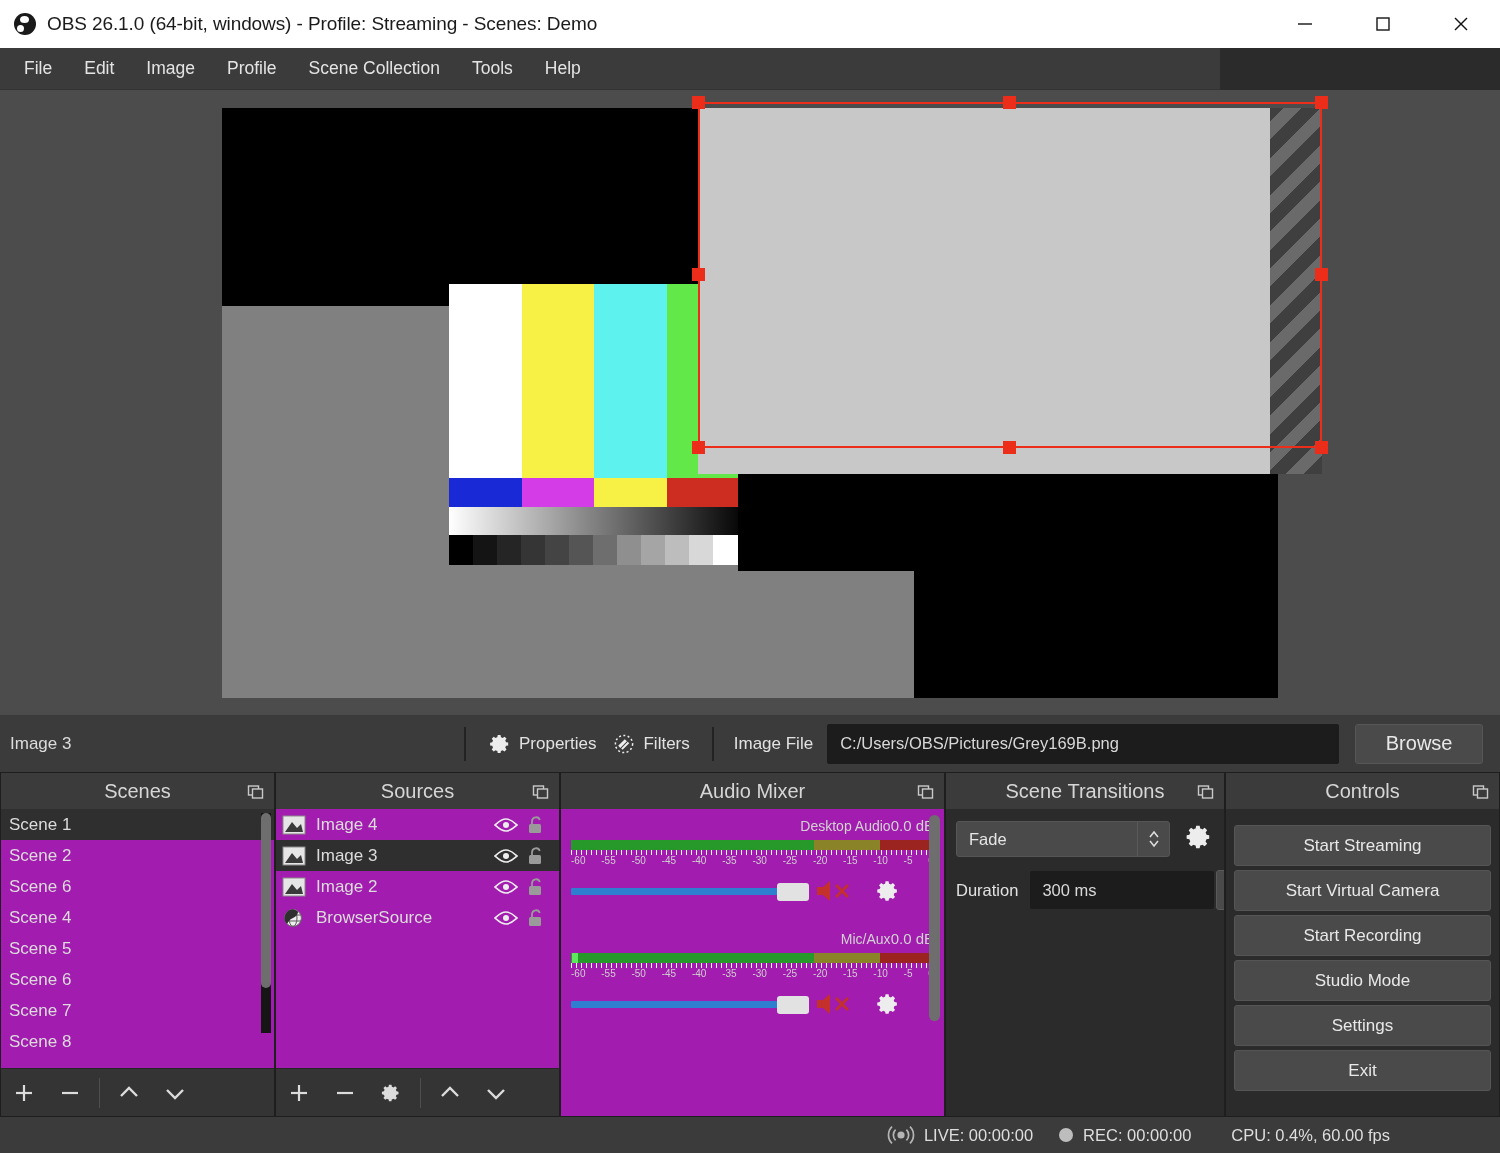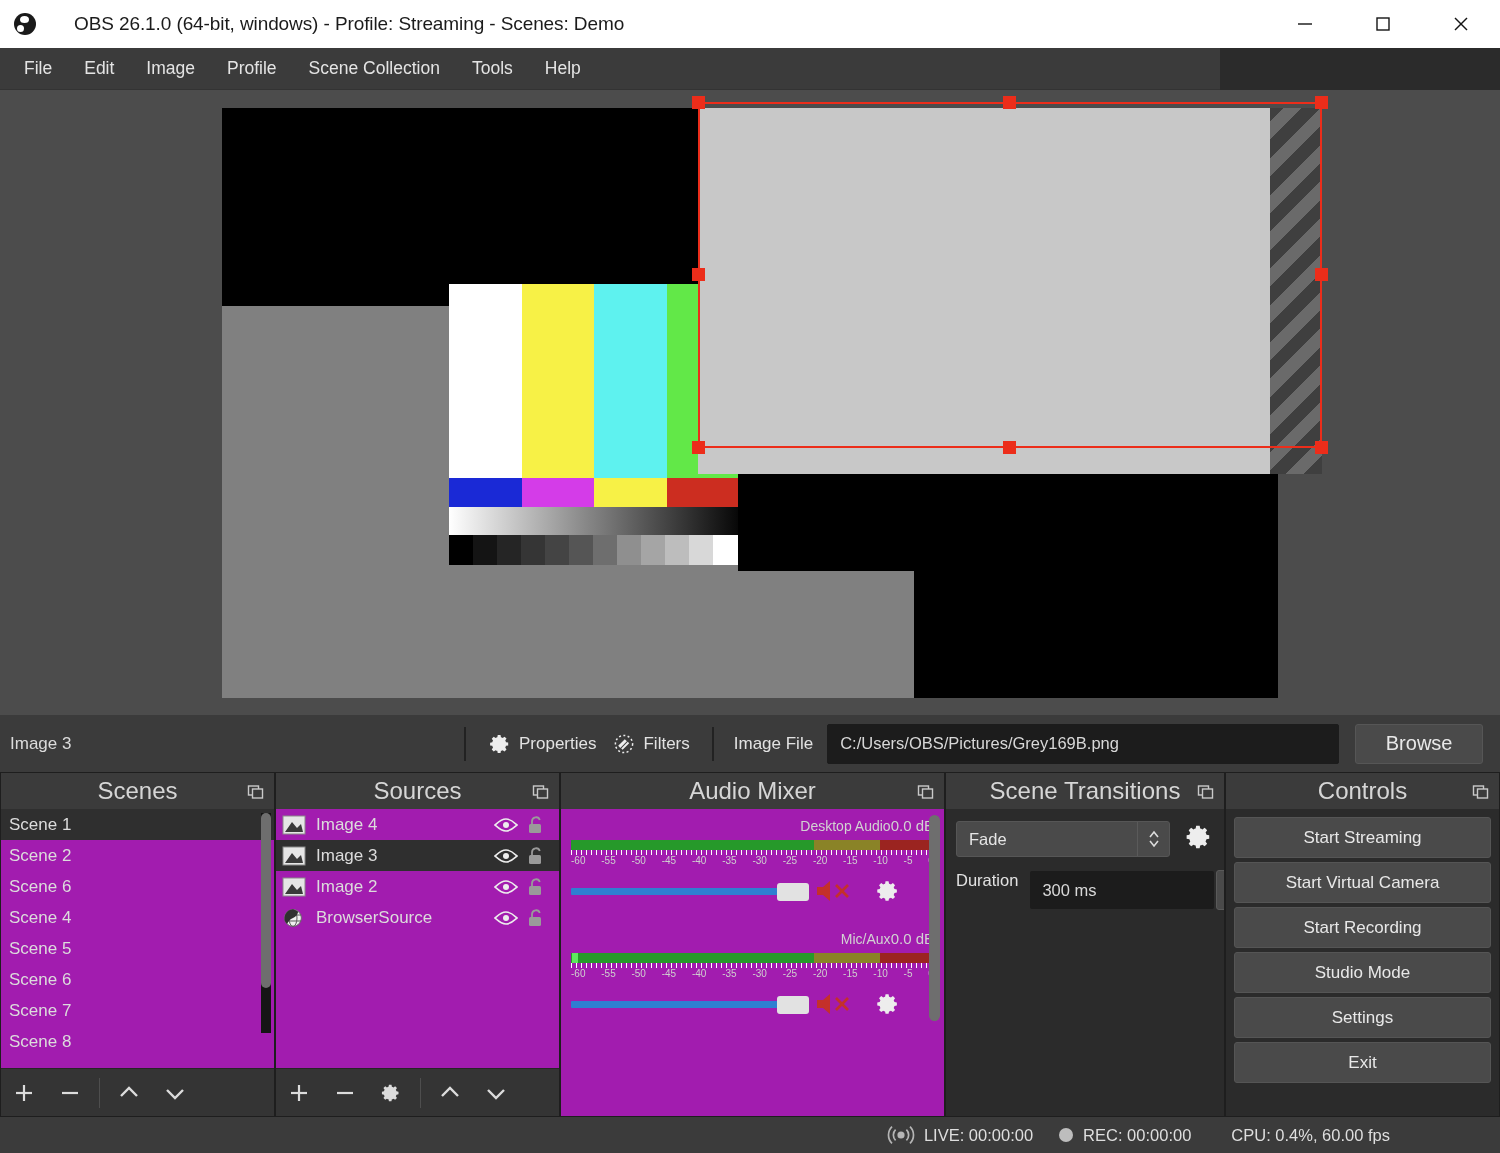--- a/index.html
+++ b/index.html
@@ -8,21 +8,21 @@
     background: #2b2b2b;
     font-family: "Liberation Sans", sans-serif;
     overflow: hidden;
     -webkit-font-smoothing: antialiased;
   }
 
   
   #titlebar {
     position: absolute; left: 0; top: 0; width: 1500px; height: 48px;
     background: #ffffff;
-    display: flex; align-items: center; gap: 27px;
+    display: flex; align-items: center;
   }
   #app-logo {
     width: 22px; height: 22px; margin-left: 14px; margin-right: 11px;
     border-radius: 50%;
     background: #1a1a1a;
     position: relative; flex: none;
   }
   #app-logo::before {
     content: ""; position: absolute; left: 6px; top: 3px;
     width: 9px; height: 7px; border-radius: 50%;
@@ -184,21 +184,21 @@
   .dock {
     background: #2b2b2b; display: flex; flex-direction: column;
     border: 1px solid #1e1e1e;
   }
   .dock-title {
     height: 36px; background: #3b3b3b;
     display: flex; align-items: center; justify-content: center;
     position: relative; flex: none;
   }
   .dock-title span.t {
-    font-size: 24px; color: #d6d6d6;
+    font-size: 20px; color: #d6d6d6;
   }
   .float-icon {
     position: absolute; right: 10px; top: 50%; margin-top: -8px;
   }
   .dock-body { flex: 1; background: #a21caf; overflow: hidden; position: relative; }
   .dock-foot {
     height: 48px; background: #343434; border-top: 1px solid #262626;
     display: flex; align-items: center; flex: none;
   }
   .foot-btn {
@@ -289,36 +289,36 @@
     border-radius: 3px; display: flex; align-items: center;
     position: relative; padding-left: 12px;
     font-size: 16.5px; color: #e5e5e5;
   }
   #trans-spin {
     position: absolute; right: 0; top: 0; width: 32px; height: 100%;
     border-left: 1px solid #5a5a5a;
     display: flex; flex-direction: column; align-items: center; justify-content: center;
   }
   #trans-gear { margin-left: 14px; }
-  .trans-row2 { display: flex; margin-top: 14px; }
+  .trans-row2 { display: flex; align-items: center; margin-top: 14px; }
   #dur-label { font-size: 16.5px; color: #e2e2e2; margin-right: 12px; }
   #dur-box {
     flex: 1; height: 38px; background: #1c1c1c; border-radius: 2px;
     display: flex; align-items: center; padding-left: 12px;
     font-size: 16.5px; color: #d8d8d8; position: relative;
   }
   #dur-spin {
     position: absolute; right: -32px; top: -1px; width: 30px; height: 40px;
     background: #4a4a4a; border: 1px solid #5a5a5a; border-radius: 3px;
     display: flex; flex-direction: column; align-items: center; justify-content: center;
   }
 
   
   #dock-controls { flex: 1; }
-  #dock-controls .dock-body { background: #2b2b2b; padding: 8px 8px; }
+  #dock-controls .dock-body { background: #2b2b2b; padding: 16px 8px; }
   .ctrl-btn {
     width: 100%; height: 41px; margin-bottom: 4px;
     background: #4a4a4a; border: 1px solid #555; border-radius: 3px;
     color: #e8e8e8; font-size: 17px;
     font-family: "Liberation Sans", sans-serif;
     display: flex; align-items: center; justify-content: center;
   }
 
   
   #statusbar {

